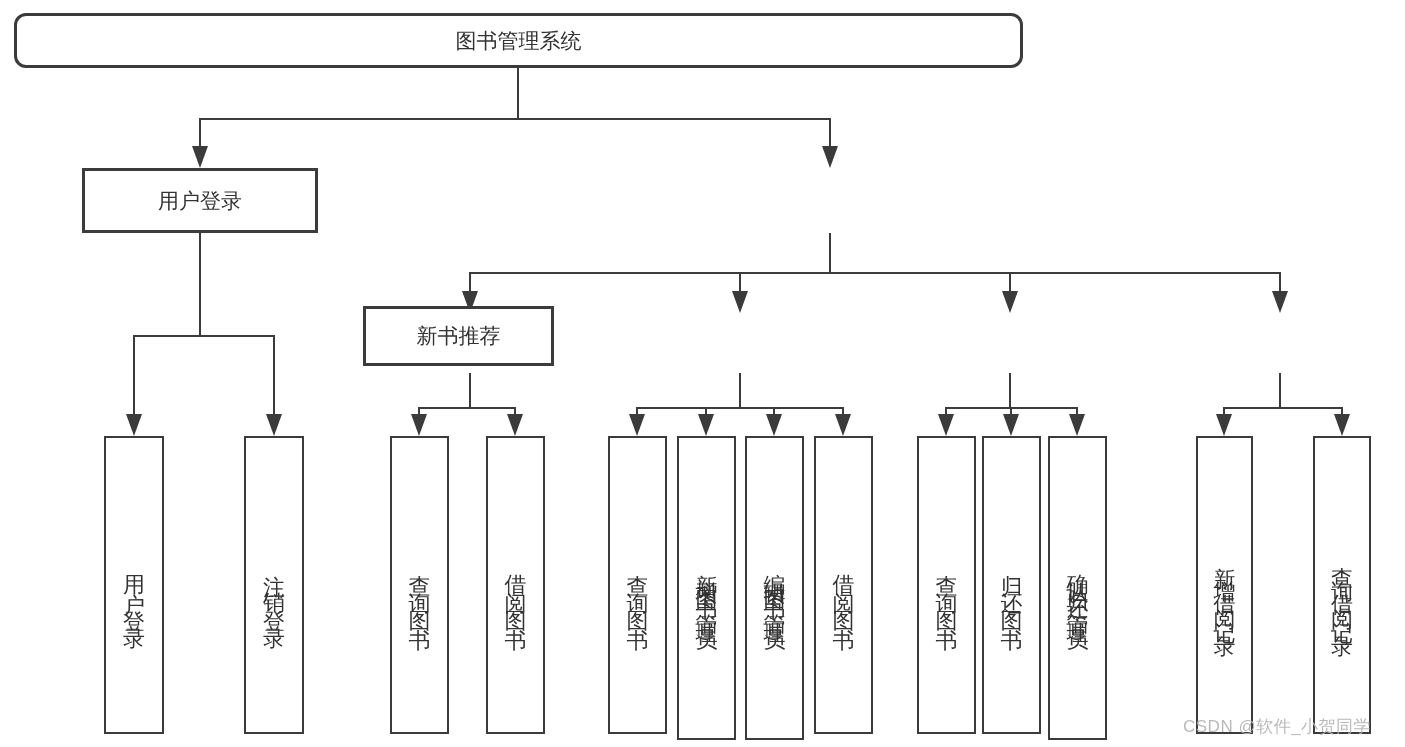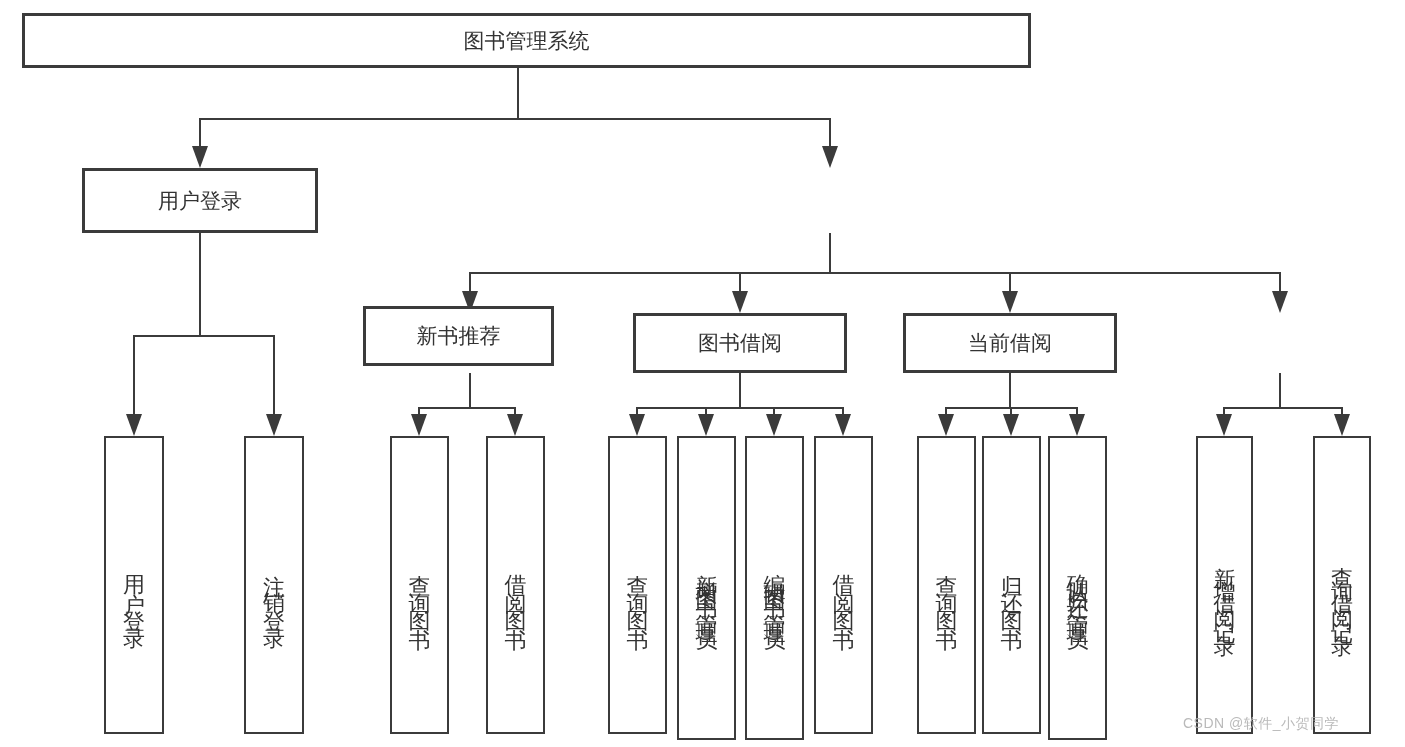--- a/index.html
+++ b/index.html
@@ -27,21 +27,21 @@
   .hline, .vline { position:absolute; background:var(--line); }
   .hline { height:2px; }
   .vline { width:2px; }
   .arrow {
     position:absolute; width:0; height:0;
     border-left:8px solid transparent; border-right:8px solid transparent;
     border-top:22px solid var(--line);
   }
   .watermark {
     position:absolute; left:1183px; top:715px;
-    font-size:14px; letter-spacing:0.5px;
+    font-size:17px; letter-spacing:0.5px;
     color:#b4b4b4; opacity:0.92; z-index:5; white-space:nowrap;
   }
 </style>
 </head>
 <body>
 
 <div class="canvas">
 
   <div class="vline" style="left:517px;top:68px;height:50px;"></div>
   <div class="hline" style="left:199px;top:118px;width:632px;"></div>
@@ -95,36 +95,30 @@
   <div class="arrow" style="left:1003px;top:414px;"></div>
   <div class="arrow" style="left:1069px;top:414px;"></div>
 
   <div class="vline" style="left:1279px;top:373px;height:34px;"></div>
   <div class="hline" style="left:1223px;top:407px;width:120px;"></div>
   <div class="vline" style="left:1223px;top:407px;height:9px;"></div>
   <div class="vline" style="left:1341px;top:407px;height:9px;"></div>
   <div class="arrow" style="left:1216px;top:414px;"></div>
   <div class="arrow" style="left:1334px;top:414px;"></div>
 
-  <div class="box" style="left:22px;top:13px;width:1009px;height:55px;">
+  <div class="box" style="left:14px;top:13px;width:1009px;height:55px;border-radius:12px;">
     <span>图书管理系统</span>
   </div>
 
   <div class="box" style="left:82px;top:168px;width:236px;height:65px;">
     <span>用户登录</span>
   </div>
 
   <div class="box" style="left:363px;top:306px;width:191px;height:60px;">
     <span>新书推荐</span>
-  </div>
-  <div class="box" style="left:633px;top:313px;width:214px;height:60px;">
-    <span>图书借阅</span>
-  </div>
-  <div class="box" style="left:903px;top:313px;width:214px;height:60px;">
-    <span>当前借阅</span>
   </div>
 
   <div class="box leaf" style="left:104px;top:436px;width:60px;height:298px;">
     <span>用户登录</span>
   </div>
   <div class="box leaf" style="left:244px;top:436px;width:60px;height:298px;">
     <span>注销登录</span>
   </div>
 
   <div class="box leaf" style="left:390px;top:436px;width:59px;height:298px;">

